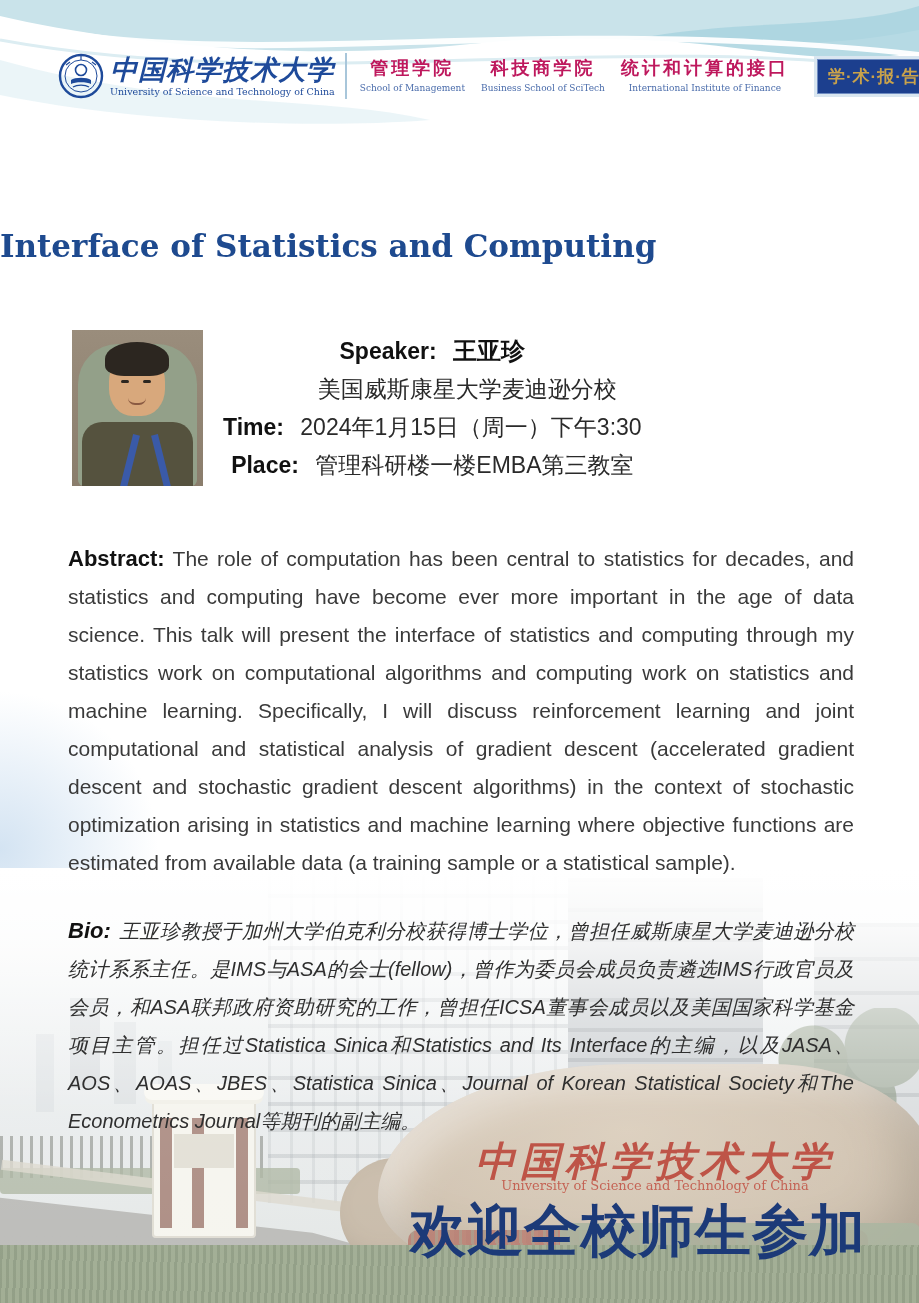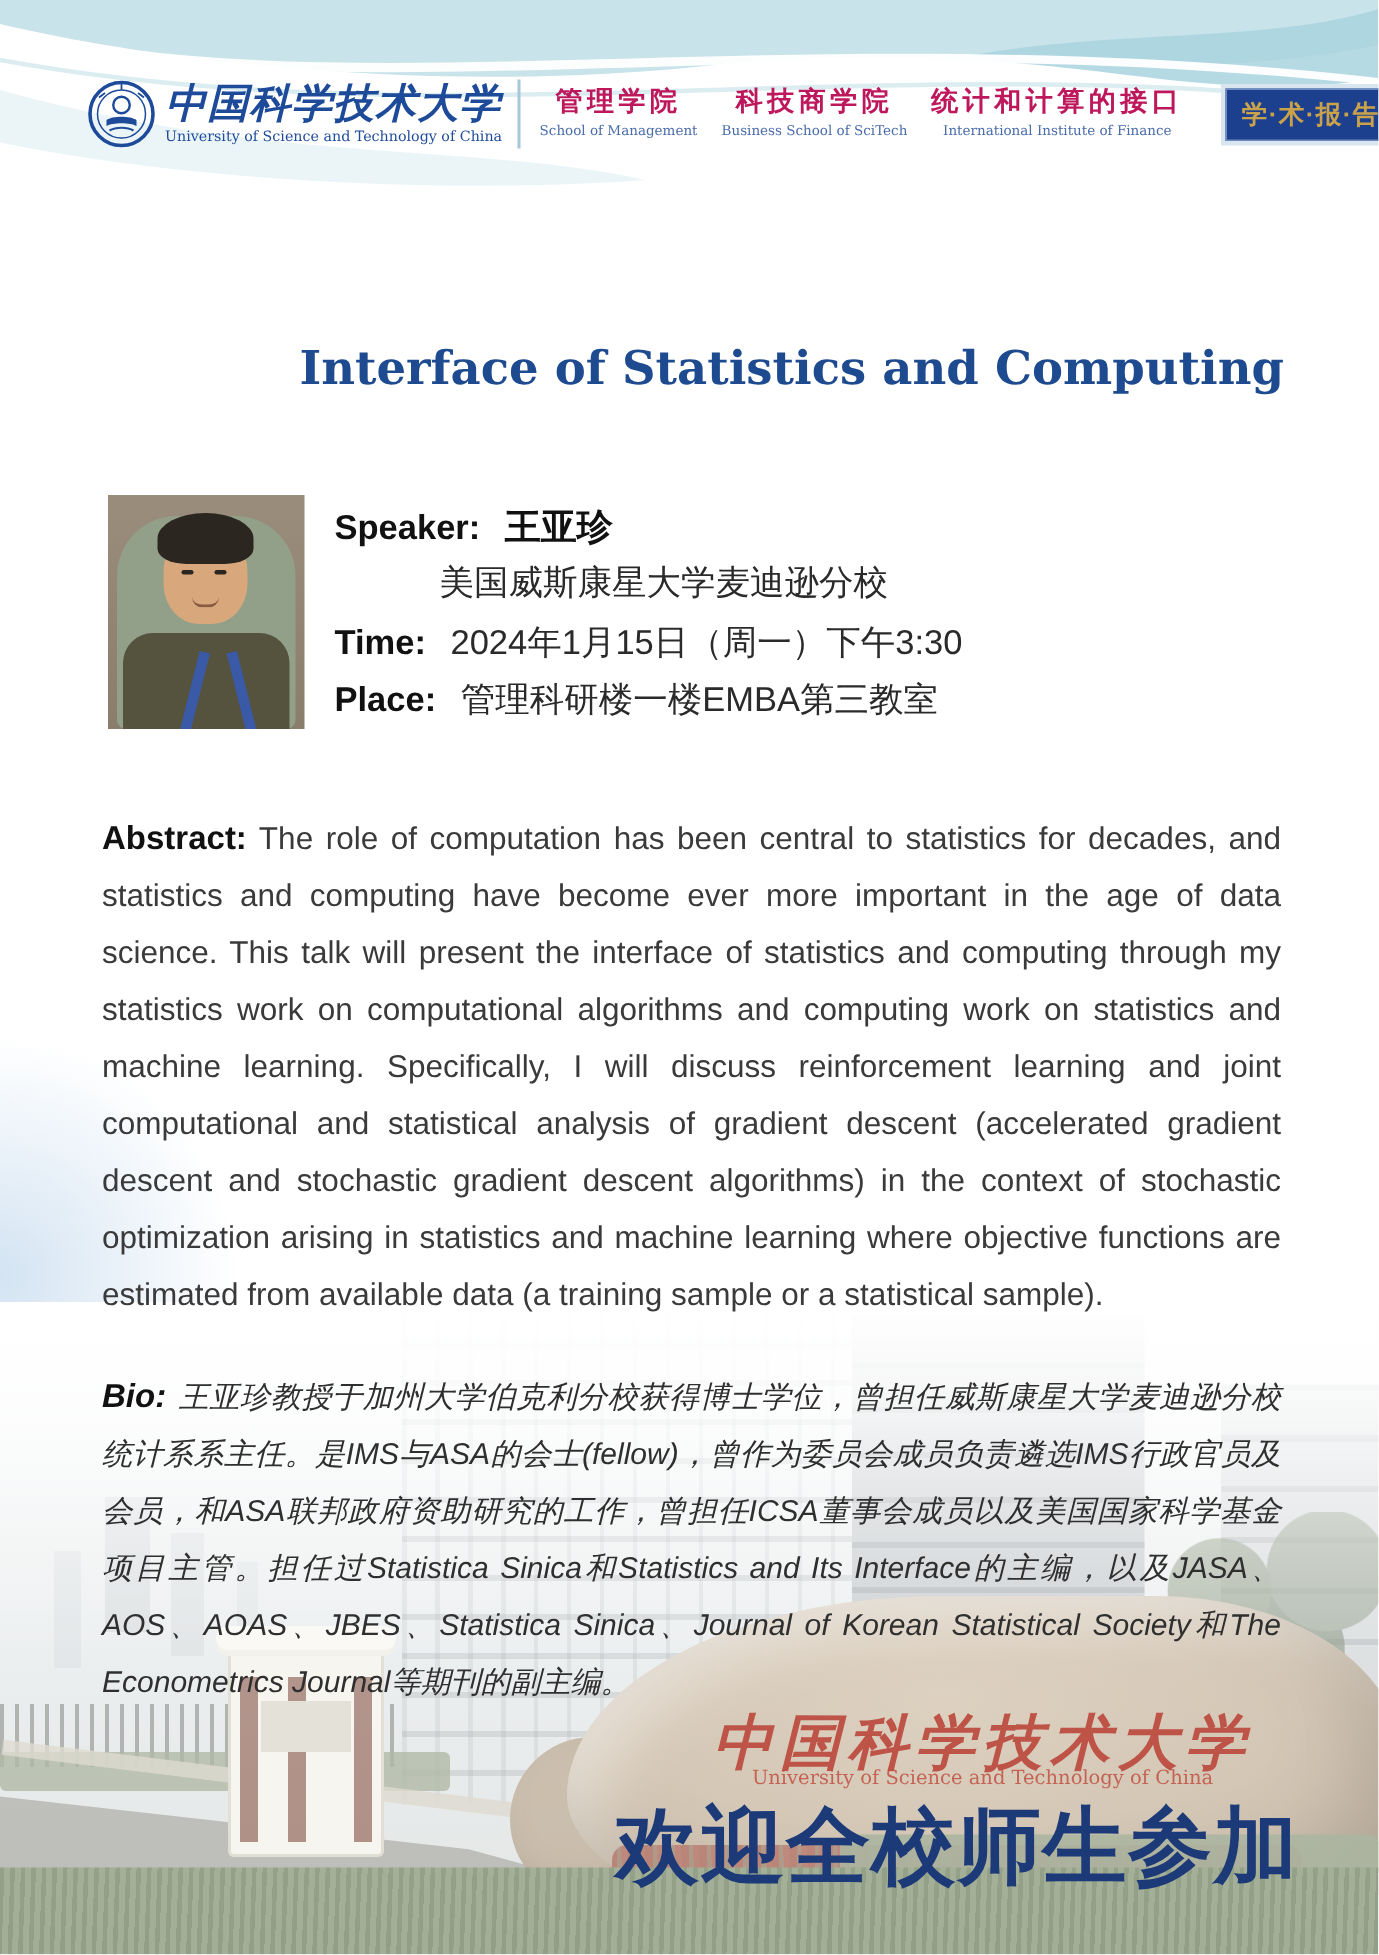--- a/index.html
+++ b/index.html
@@ -22,40 +22,40 @@
   .inst-cn{font-family:"DejaVu Serif",serif;font-weight:bold;font-size:18px;color:#be185d;
            letter-spacing:3px;line-height:1;white-space:nowrap;}
   .inst-en{font-family:"DejaVu Serif",serif;font-size:9px;color:#4a6cab;margin-top:6px;white-space:nowrap;}
   .badge{margin-left:12px;background:#1c3f8e;border:1px solid #6f8cc2;box-shadow:0 0 0 3px #d9e6f0;
          color:#c9a24b;font-size:17px;font-weight:bold;letter-spacing:1px;
          padding:5px 10px;white-space:nowrap;flex:0 0 auto;}
   
   .title-cn{position:absolute;left:0;top:142px;width:919px;text-align:center;z-index:3;
             font-family:"DejaVu Serif",serif;font-weight:bold;font-size:70px;color:#1e4a8f;
             letter-spacing:4px;line-height:1.1;}
-  .title-en{position:absolute;left:0;top:228px;width:836px;text-align:right;z-index:3;
-            font-family:"DejaVu Serif",serif;font-weight:bold;font-size:31px;color:#1e4a8f;padding-left:20px;}
-  
-  .speaker{position:absolute;left:72px;top:330px;width:790px;z-index:3;display:flex;}
+  .title-en{position:absolute;left:0;top:228px;width:836px;text-align:left;z-index:3;
+            font-family:"DejaVu Serif",serif;font-weight:bold;font-size:31px;color:#1e4a8f;}
+  
+  .speaker{position:absolute;left:72px;top:330px;width:790px;z-index:3;display:flex;text-align:center;}
   .photo{position:relative;width:131px;height:156px;flex:0 0 auto;overflow:hidden;
          background:linear-gradient(#9a8d7c,#8a7d6c);}
   .chair{position:absolute;left:6px;top:14px;width:119px;height:142px;background:#93a089;border-radius:40px 40px 6px 6px;}
   .shoulders{position:absolute;left:10px;bottom:-6px;width:111px;height:70px;background:#55523e;border-radius:20px 20px 0 0;}
   .head{position:absolute;left:37px;top:22px;width:56px;height:64px;background:#d8a87c;border-radius:46% 46% 42% 42%;}
   .hair{position:absolute;left:33px;top:12px;width:64px;height:34px;background:#2c2620;border-radius:50% 50% 30% 30%;}
   .eye{position:absolute;top:28px;width:8px;height:3px;background:#2c2620;border-radius:2px;}
   .eye.l{left:12px;} .eye.r{left:34px;}
   .mouth{position:absolute;left:19px;top:46px;width:18px;height:5px;border-bottom:2px solid #8a5a42;border-radius:0 0 8px 8px;}
   .lanyard{position:absolute;width:7px;height:58px;background:#3a5aa8;bottom:0;}
   .lanyard.l{left:44px;transform:rotate(14deg);} .lanyard.r{left:76px;transform:rotate(-14deg);}
   .spk-info{margin-left:20px;padding-top:2px;}
   .spk-line{font-size:23px;color:#2a2a2a;line-height:38px;white-space:nowrap;}
   .spk-label{font-weight:bold;color:#111;margin-right:10px;}
   .spk-name{font-weight:bold;color:#111;font-size:24px;}
-  .affil{margin-left:70px;font-family:Liberation Mono, monospace;}
+  .affil{margin-left:70px;}
   
   .abstract{position:absolute;left:68px;top:540px;width:786px;z-index:3;
             font-size:21px;line-height:38px;color:#3a3a3a;text-align:justify;}
   .bio{position:absolute;left:68px;top:912px;width:786px;z-index:3;
        font-size:20px;line-height:38px;color:#2f2f2f;text-align:justify;font-style:italic;}
   .para-label{font-weight:bold;color:#111;margin-right:8px;font-size:22px;margin-top:16px;}
   
   .side-tint{position:absolute;left:0;top:690px;width:160px;height:290px;z-index:0;
              background:radial-gradient(ellipse at 0% 55%,rgba(176,205,232,.55),rgba(176,205,232,0) 70%);}
   

